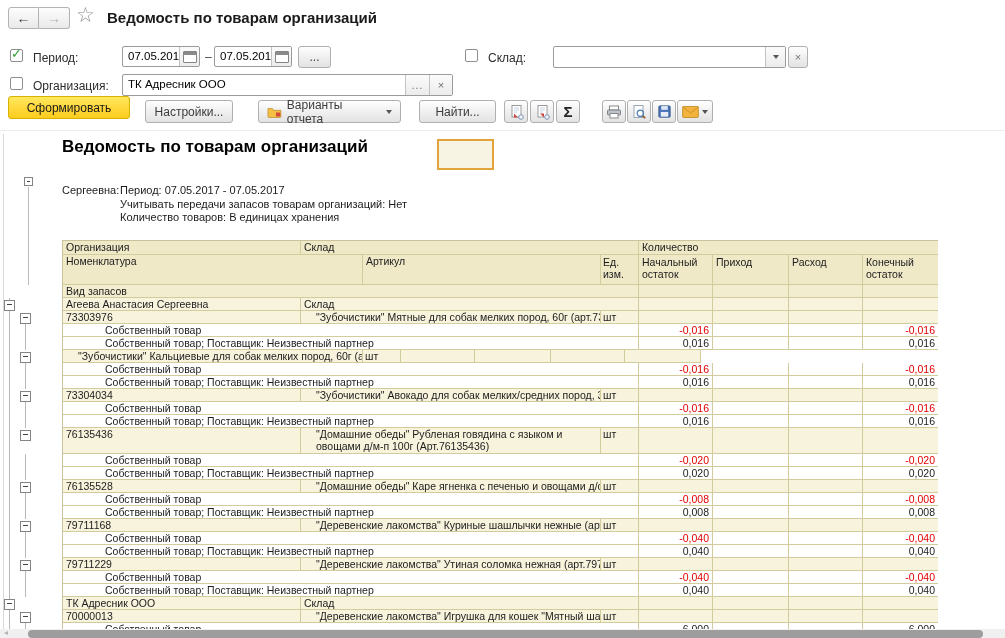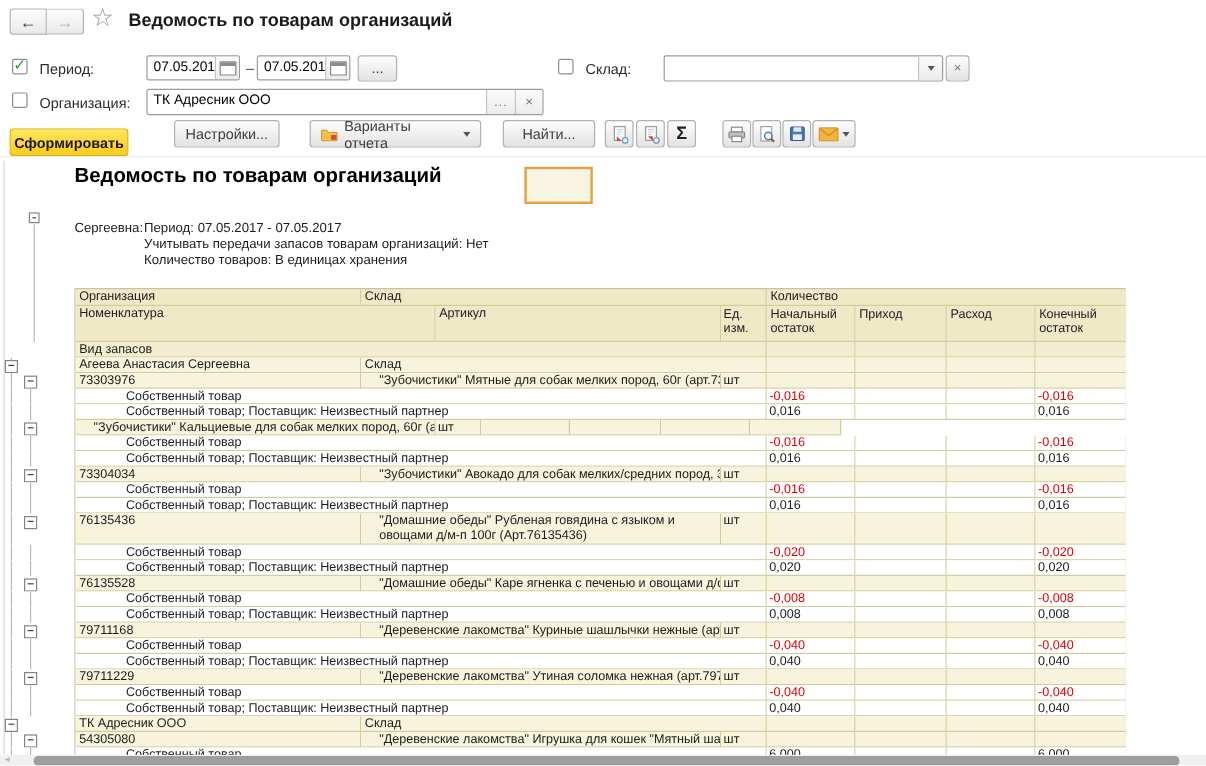--- a/index.html
+++ b/index.html
@@ -41,21 +41,21 @@
   .lbl-sklad{left:488px;top:51px}
   .sklad-combo{left:553px;top:46px;width:233px;height:22px}
   .sklad-clear{left:788px;top:46px;width:20px;height:22px;font-size:11px;color:#777}
   .cb-org{left:10px;top:77px}
   .lbl-org{left:33px;top:79px}
   .org-field{left:122px;top:74px;width:331px;height:22px}
   .fseg.dots{width:23px;font-size:10px;letter-spacing:1px}
   .fseg.xseg{width:22px;font-size:11px}
 
   
-  .btn-generate{left:8px;top:107px;width:99px;height:23px;font-weight:bold;color:#1a1a1a;
+  .btn-generate{left:8px;top:96px;width:122px;height:23px;font-weight:normal;color:#1a1a1a;
     background:linear-gradient(#ffe95e,#ffd83d 50%,#fccd1e);border:1px solid #d9b200}
   .btn-settings{left:145px;top:100px;width:88px;height:23px}
   .btn-variants{left:258px;top:100px;width:143px;height:23px;justify-content:flex-start;padding:0 8px;gap:5px}
   .btn-variants .tri{margin-left:auto}
   .btn-find{left:419px;top:100px;width:77px;height:23px}
   .ibtn{top:100px;width:24px;height:23px;padding:0}
   .ib1{left:504px}.ib2{left:530px}.ib3{left:556px;font-size:15px;font-weight:bold;color:#222}
   .ib4{left:602px}.ib5{left:627px}.ib6{left:652px}
   .ib7{left:677px;width:36px;gap:3px}
   .sep{left:0;top:130px;width:1005px;height:1px;background:#ececec}
@@ -87,21 +87,21 @@
   .tc{box-sizing:border-box;border-right:1px solid #d2cb9c;border-bottom:1px solid #d2cb9c;
       font-size:10.5px;line-height:12px;padding:0 2px;overflow:hidden;white-space:nowrap;height:100%}
   .hb{background:#f0e9c8}
   .vb{background:#f3edd0}
   .gb{background:#f8f3dc}
   .wb{background:#fff}
   .pl3{padding-left:3px}.pl2{padding-left:2px}
   .nom{padding-left:15px}
   .tall .nom{white-space:normal}
   .sublbl{padding-left:42px}
-  .val{text-align:left;padding-right:3px}
+  .val{text-align:right;padding-right:3px}
   .neg{color:#e00000}
   .wrap{white-space:normal;padding-top:1px}
   .w238{width:238px}.w300{width:300px}.w338{width:338px}.w38{width:38px}
   .w74{width:74px}.w76{width:76px}
 
   
   .hscroll{left:0;top:629px;width:1005px;height:9px;background:#f0f0f0;z-index:5}
   .hthumb{position:absolute;left:28px;top:0.5px;width:955px;height:8px;background:#9d9d9d;border-radius:4px}
   .harrow{position:absolute;left:4px;top:2px;width:0;height:0;
           border-top:2.5px solid transparent;border-bottom:2.5px solid transparent;border-right:4px solid #b5b5b5}
@@ -575,21 +575,21 @@
           <div class="tc gb" style="width: 74px;"></div>
           <div class="tc gb" style="width: 76px;"></div>
         </div>
       </div>
       <div class="trow item">
         <div class="tree">
           <i class="sp s1"></i>
           <span class="exp li"></span>
         </div>
         <div class="cells">
-          <div class="tc gb pl3" style="width: 238px;">54305080</div>
+          <div class="tc gb pl3" style="width: 238px;">70000013</div>
           <div class="tc gb nom" style="width: 300px;">"Деревенские лакомства" Игрушка для кошек "Мятный шар" (арт. 70000013)</div>
           <div class="tc gb pl2" style="width: 38px;">шт</div>
           <div class="tc gb" style="width: 74px;"></div>
           <div class="tc gb" style="width: 76px;"></div>
           <div class="tc gb" style="width: 74px;"></div>
           <div class="tc gb" style="width: 76px;"></div>
         </div>
       </div>
       <div class="trow sub">
         <div class="tree">

